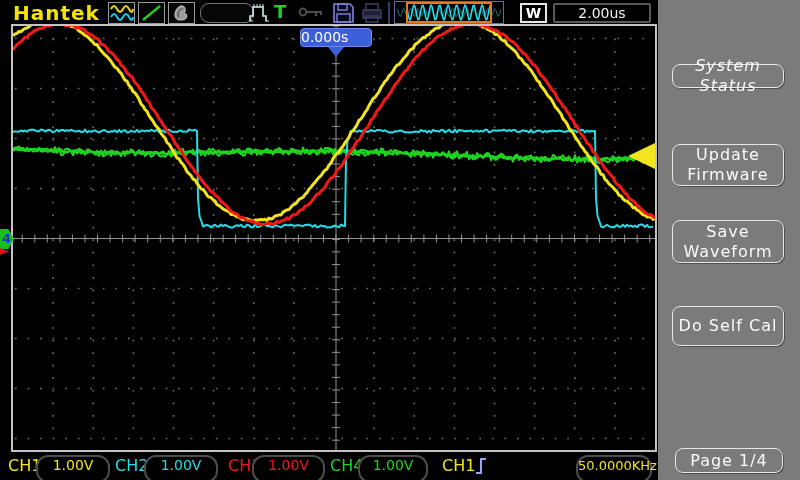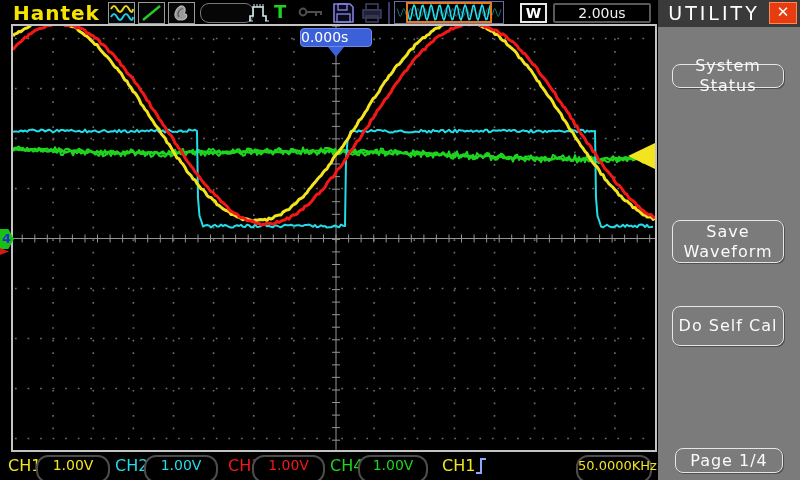--- a/index.html
+++ b/index.html
@@ -160,26 +160,24 @@
         <polygon points="615,130 642,117 642,143" fill="#f2e41e"></polygon>
       </svg>
     <div class="tmark">0.000s</div>
     <div class="tmark-tri"></div>
   </div>
 
   <div class="ch4mark">4</div>
   <div class="ch3sliver"></div>
 
   <div class="sidebar">
-    <div class="sb-header">
-      <div class="sb-title">UTILITY</div>
-      <div class="closebtn">✕</div>
-    </div>
-    <div class="sb-btn" style="top:64px;height:24px;">System
+    <div class="sb-btn" style="top:64px;height:24px;font-style:italic;">System
 Status</div>
+    <div class="sb-btn" style="top:144px;height:42px;">Update
+Firmware</div>
     <div class="sb-btn" style="top:306px;height:40px;">Do Self Cal</div>
     <div class="sb-btn" style="top:220px;height:43px;">Save
 Waveform</div>
     <div class="sb-btn pg-btn">Page 1/4</div>
   </div>
 
   <div class="bottombar">
     <span class="bb-label" style="left: 8px; color: rgb(242, 228, 30);">CH1</span>
     <div class="bb-pill" style="left: 36px; width: 74px; color: rgb(242, 228, 30);">1.00V</div>
     <span class="bb-label" style="left: 115px; color: rgb(34, 221, 232);">CH2</span>

